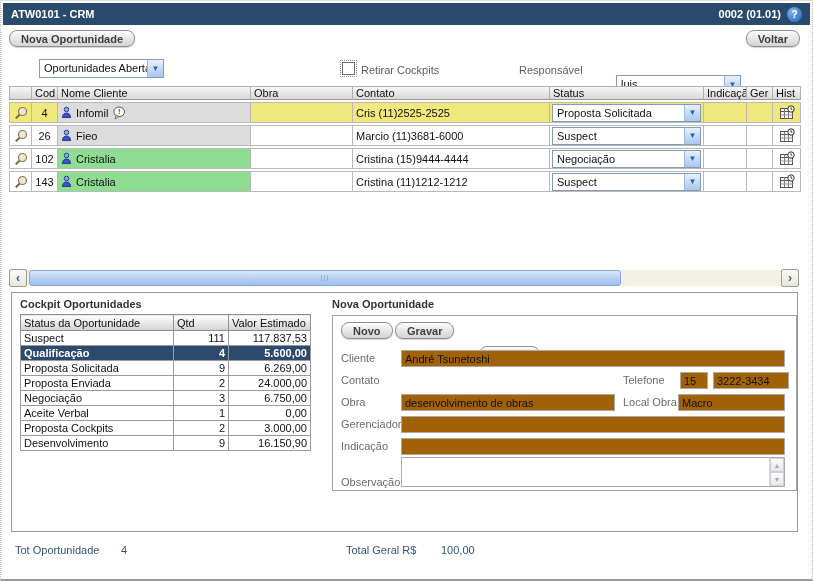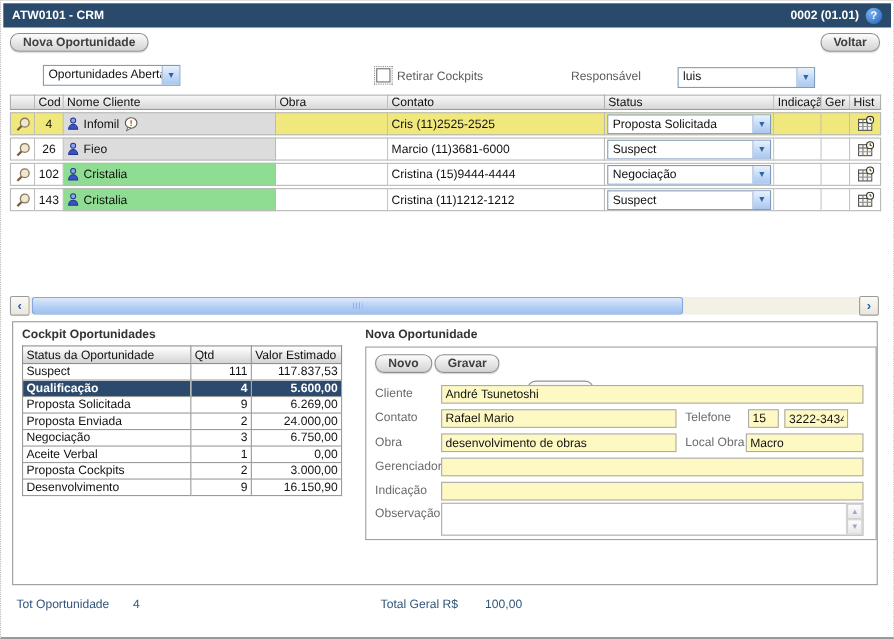--- a/index.html
+++ b/index.html
@@ -21,21 +21,21 @@
          font-weight:bold; color:#3f3f3f; font-size:11px; cursor:pointer; box-shadow:0 1px 1px rgba(0,0,0,.18); white-space:nowrap; }
   .btn-new { position:absolute; left:8px; top:29px; }
   .btn-back { position:absolute; right:12px; top:29px; }
 
   
   .combo { display:flex; align-items:stretch; background:#fff; border:1px solid #7f9db9; cursor:pointer; }
   .combo .txt { flex:1; padding:2px 4px; overflow:hidden; white-space:nowrap; }
   .combo .arrow { width:16px; display:flex; align-items:center; justify-content:center; font-size:8px; color:#2f63a8;
                   background:linear-gradient(#e8f1fd,#c6dbf7 50%,#a9c7ef); border-left:1px solid #9db8d9; }
   .combo-view { position:absolute; left:38px; top:58px; width:125px; height:19px; }
-  .combo-resp { position:absolute; left:615px; top:60px; width:125px; height:19px; }
+  .combo-resp { position:absolute; left:615px; top:74px; width:125px; height:19px; }
 
   .checkbox { position:absolute; left:341px; top:61px; width:13px; height:13px; background:#fff;
               border:1px solid #6f6f6f; outline:1px dotted #8a8a8a; outline-offset:1px; cursor:pointer; }
   .lbl-gray { color:#5c5c5c; position:absolute;text-align:center; }
   .lbl-retirar { left:360px; top:63px; }
   .lbl-resp { left:518px; top:63px; }
 
   
   .grid { position:absolute; left:8px; top:83px; width:792px; border-collapse:separate; border-spacing:0 2px; table-layout:fixed; }
   .grid th { height:14px; background:linear-gradient(#f7f7f7,#d8d8d8); border-top:1px solid #b0b0b0; border-bottom:1px solid #9a9a9a;
@@ -76,21 +76,21 @@
   .cockpit td { height:15px; border:1px solid #9b9b9b; padding:0 3px; background:#fff; overflow:hidden; white-space:nowrap; }
   .cockpit td.num { text-align:right; }
   .cockpit tr.selected td { background:#2c4a6e; color:#fff; font-weight:bold; }
 
   
   .formpanel { position:absolute; left:320px; top:22px; width:465px; height:176px; border:1px solid #a0a0a0; }
   .formpanel .btn-novo { position:absolute; left:8px; top:6px; }
   .formpanel .btn-gravar { position:absolute; left:62px; top:6px; }
   .formpanel .btn-excluir { position:absolute; left:146px; top:6px;margin-top:24px; }
   .flabel { position:absolute; left:8px; color:#6b6b6b; }
-  .finput { position:absolute; height:17px; border:1px solid #ababab; font-family:inherit; font-size:11px; padding:1px 3px; color:#111; background:#fef9c3; }
+  .finput { position:absolute; height:17px; border:1px solid #ababab; font-family:inherit; font-size:11px; padding:1px 3px; color:#111; background:#a16207; }
   .ftext { position:absolute; left:68px; top:141px; width:384px; height:30px; border:1px solid #ababab; background:#fff; }
   .ftext .scrollcol { position:absolute; right:0; top:0; bottom:0; width:15px; border-left:1px solid #d5d5d5; background:#f3f3f3;
                       display:flex; flex-direction:column; }
   .ftext .scrollcol .sbtn { flex:1; display:flex; align-items:center; justify-content:center; font-size:7px; color:#9aa8c4;
                       background:linear-gradient(#fcfcfc,#e8e8e8); border:1px solid #d0d0d0; cursor:pointer; }
 
   
   .foot { position:absolute; top:543px; color:#31557a; }
 
   svg { display:block; }
@@ -415,37 +415,36 @@
 
     <div class="formpanel">
       <button class="btn btn-novo">Novo</button>
       <button class="btn btn-gravar">Gravar</button>
       <button class="btn btn-excluir">Excluir</button>
 
       <span class="flabel" style="top:36px;">Cliente</span>
       <input class="finput" style="left: 68px; top: 34px; width: 384px;" value="André Tsunetoshi">
 
       <span class="flabel" style="top:58px;">Contato</span>
-      <input class="finput" style="left: 68px; top: 56px; width: 214px;" value="Rafael Mario">
       <span class="flabel" style="left:290px; top:58px;">Telefone</span>
       <input class="finput" style="left: 347px; top: 56px; width: 28px;" value="15">
-      <input class="finput" style="left: 380px; top: 56px; width: 58px;" value="3222-3434">
+      <input class="finput" style="left: 380px; top: 56px; width: 76px;" value="3222-3434">
 
       <span class="flabel" style="top:80px;">Obra</span>
       <input class="finput" style="left: 68px; top: 78px; width: 214px;" value="desenvolvimento de obras">
       <span class="flabel" style="left:290px; top:80px;">Local Obra</span>
       <input class="finput" style="left: 345px; top: 78px; width: 107px;" value="Macro">
 
       <span class="flabel" style="top:102px;">Gerenciador</span>
       <input class="finput" style="left: 68px; top: 100px; width: 384px;" value="">
 
       <span class="flabel" style="top:124px;">Indicação</span>
       <input class="finput" style="left: 68px; top: 122px; width: 384px;" value="">
 
-      <span class="flabel" style="top:145px;">Observação</span>
+      <span class="flabel" style="top:160px;">Observação</span>
       <div class="ftext">
         <div class="scrollcol">
           <div class="sbtn">▲</div>
           <div class="sbtn">▼</div>
         </div>
       </div>
     </div>
   </div>
 
   <span class="foot" style="left:14px;">Tot Oportunidade</span>

